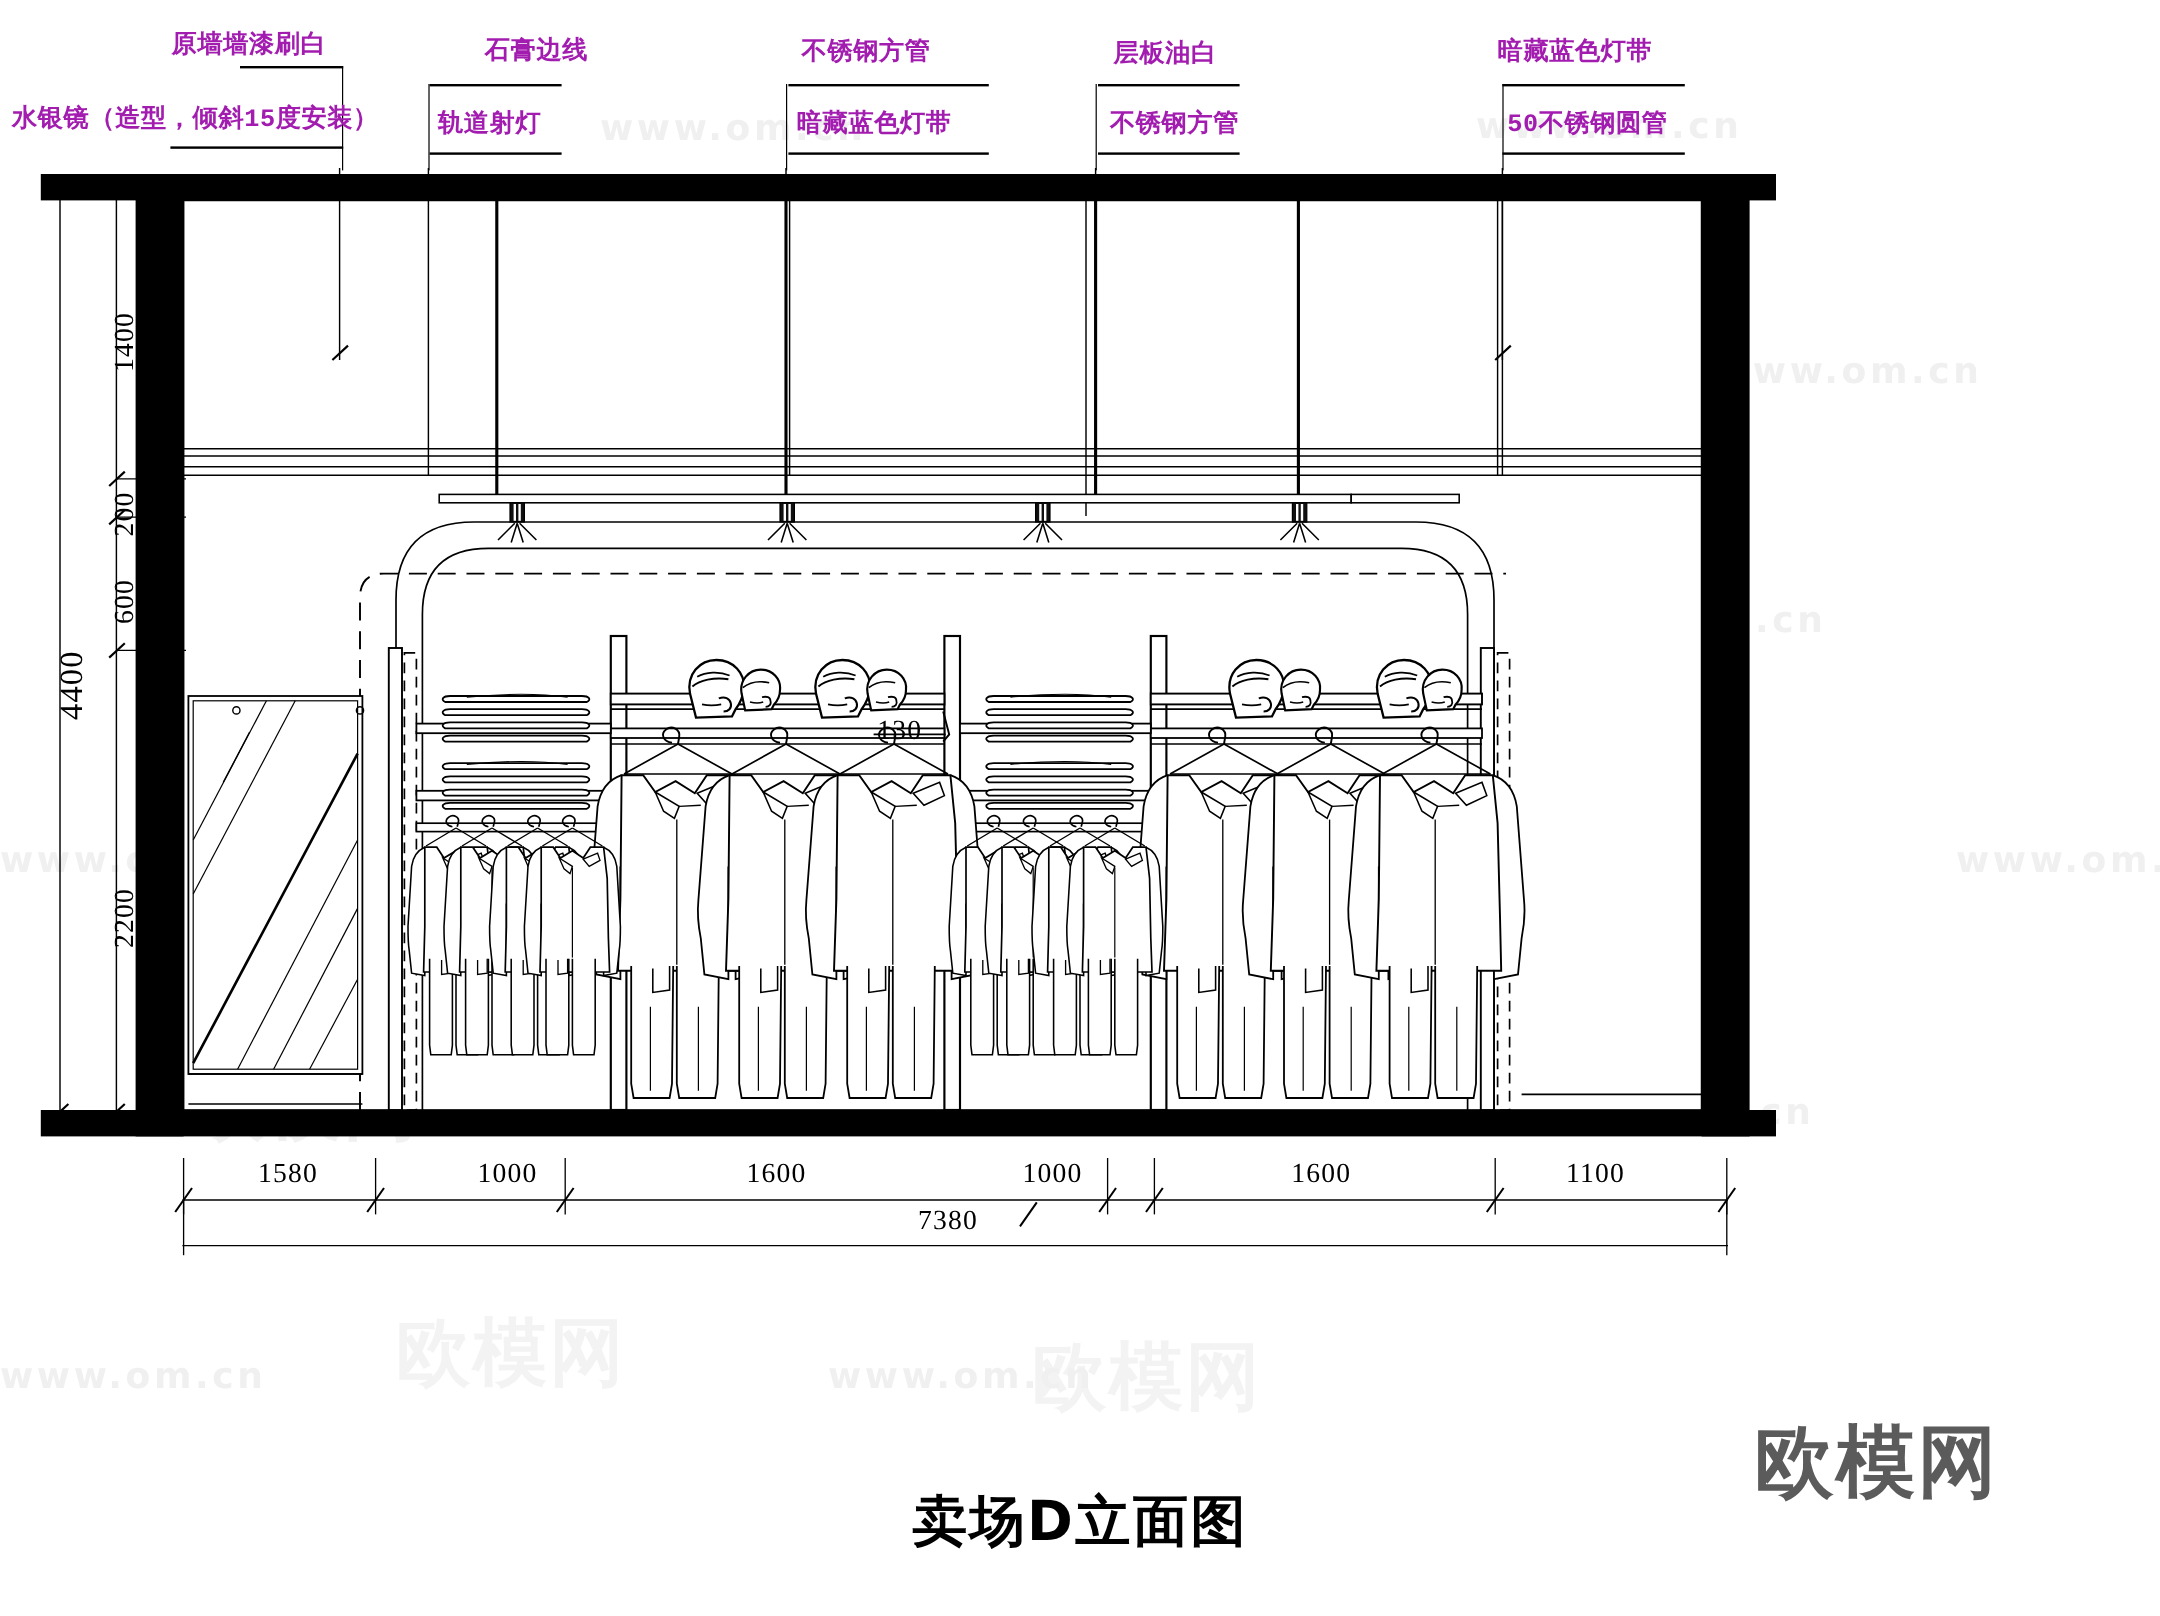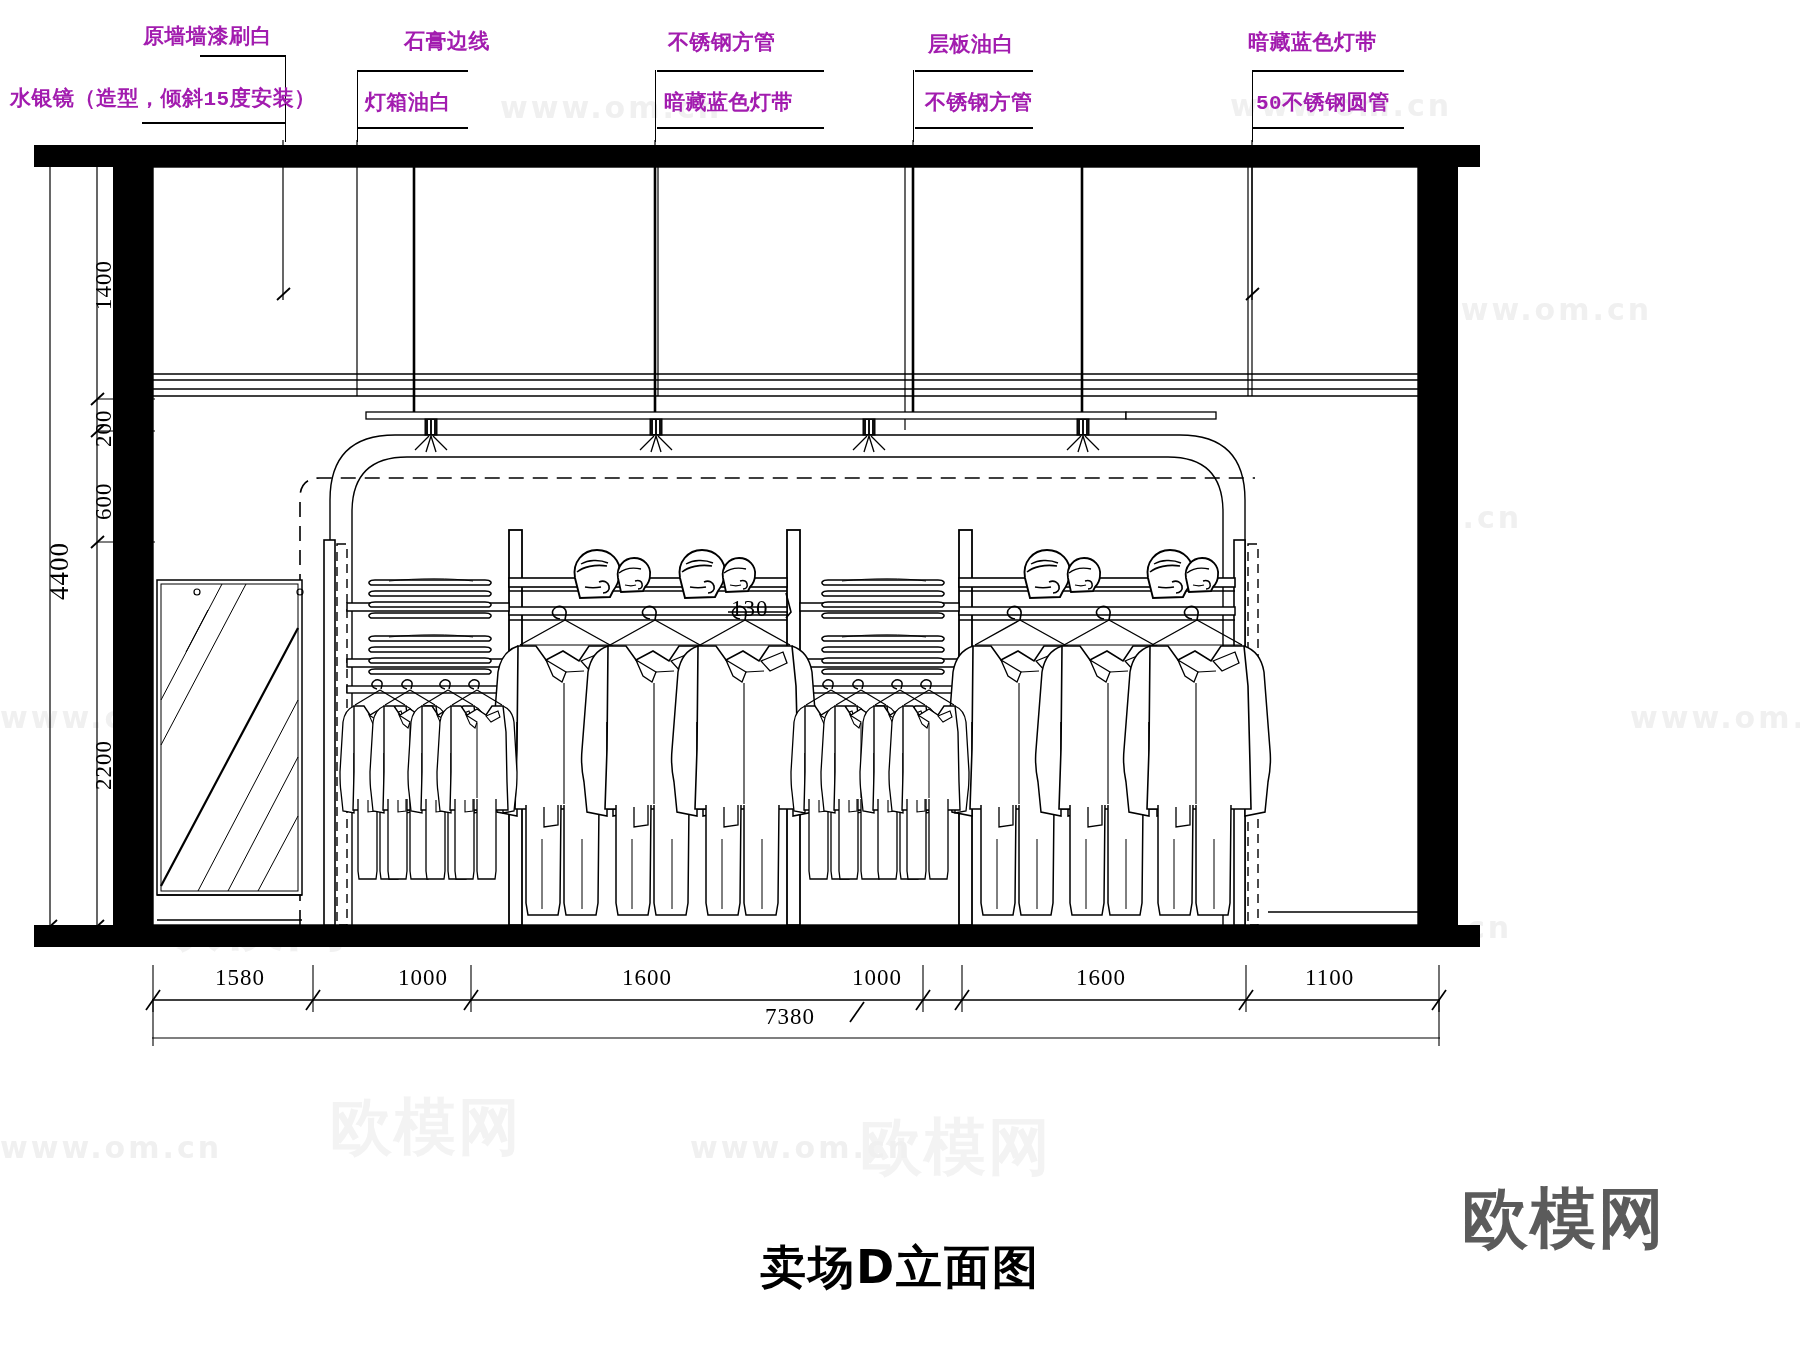--- a/index.html
+++ b/index.html
@@ -320,21 +320,21 @@
     <div class="cline" style="left:142px;top:122px;width:144px;"></div>
     <div class="cstem" style="left:285px;top:55px;height:87px;"></div>
   </div>
   <div class="callout">
     <div class="ctext" style="left:10px;top:84px;">水银镜（造型，倾斜15度安装）</div>
   </div>
 
   <div class="callout">
     <div class="ctext" style="left:372px;top:27px;margin-left:32px;">石膏边线</div>
     <div class="cline" style="left:358px;top:70px;width:110px;"></div>
-    <div class="ctext" style="left:365px;top:88px;">灯箱油白</div>
+    <div class="ctext" style="left:365px;top:88px;">轨道射灯</div>
     <div class="cline" style="left:358px;top:127px;width:110px;"></div>
     <div class="cstem" style="left:357px;top:70px;height:72px;"></div>
   </div>
 
   <div class="callout">
     <div class="ctext" style="left:668px;top:28px;">不锈钢方管</div>
     <div class="cline" style="left:657px;top:70px;width:167px;"></div>
     <div class="ctext" style="left:664px;top:88px;">暗藏蓝色灯带</div>
     <div class="cline" style="left:657px;top:127px;width:167px;"></div>
     <div class="cstem" style="left:655px;top:70px;height:72px;"></div>

